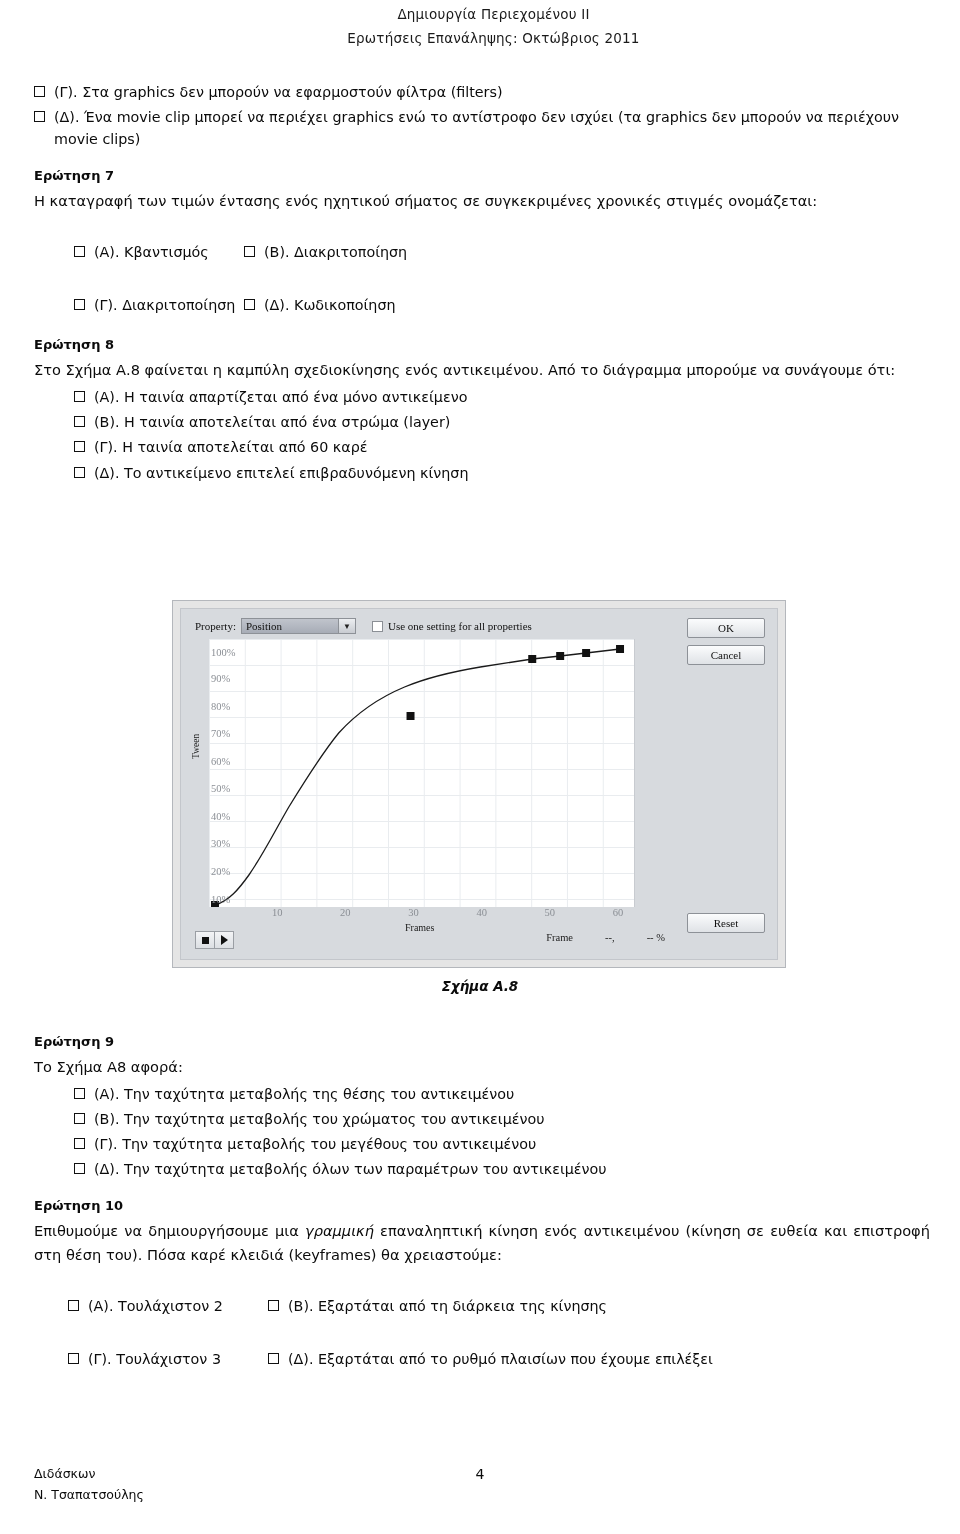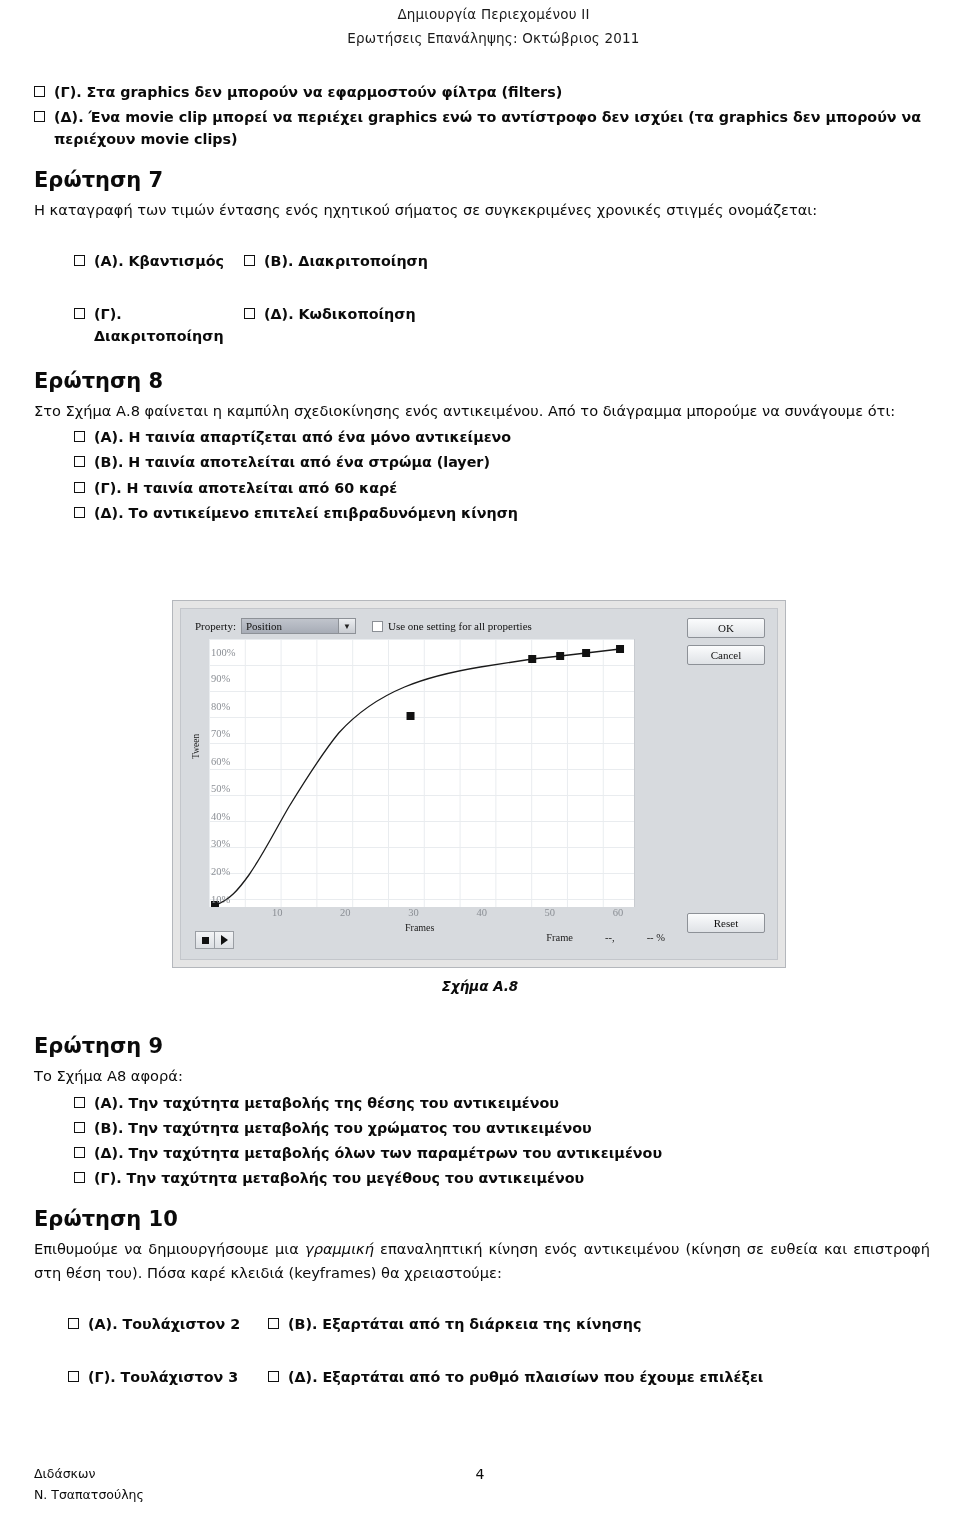--- a/index.html
+++ b/index.html
@@ -48,21 +48,21 @@
   .para {
     font-size: 14.6px;
     line-height: 1.62;
     color: #0b0b0b;
     text-align: justify;
     margin: 0 0 4px 0;
   }
   .para.nojust { text-align: left; }
 
   .qtitle {
-    font-size: 21px;
+    font-size: 13px;
     font-weight: bold;
     color: #0b0b0b;
     margin: 18px 0 6px 0;
   }
   .qtitle.tight { margin-top: 14px; }
 
   
   .opt {
     display: flex;
     align-items: flex-start;
@@ -74,21 +74,21 @@
   .opt .cb {
     flex: 0 0 auto;
     width: 11px;
     height: 11px;
     border: 1.6px solid #111;
     margin-top: 5px;
     margin-right: 9px;
     background: #fff;
     box-sizing: border-box;
   }
-  .opt .otext { flex: 1 1 auto; font-weight: bold; }
+  .opt .otext { flex: 1 1 auto; }
   .opt-indent2  { margin-left: 40px; }
 
   
   .optrow {
     display: flex;
     margin-left: 40px;
     margin-top: 25px;
   }
   .optrow .optcell-a { width: 170px; flex: 0 0 auto; }
   .optrow .optcell-b { flex: 1 1 auto; }
@@ -517,25 +517,25 @@
   <div class="opt opt-indent2">
     <span class="cb"></span>
     <span class="otext">(Α). Την ταχύτητα μεταβολής της θέσης του αντικειμένου</span>
   </div>
   <div class="opt opt-indent2">
     <span class="cb"></span>
     <span class="otext">(Β). Την ταχύτητα μεταβολής του χρώματος του αντικειμένου</span>
   </div>
   <div class="opt opt-indent2">
     <span class="cb"></span>
+    <span class="otext">(Γ). Την ταχύτητα μεταβολής του μεγέθους του αντικειμένου</span>
+  </div>
+  <div class="opt opt-indent2">
+    <span class="cb"></span>
     <span class="otext">(Δ). Την ταχύτητα μεταβολής όλων των παραμέτρων του αντικειμένου</span>
-  </div>
-  <div class="opt opt-indent2">
-    <span class="cb"></span>
-    <span class="otext">(Γ). Την ταχύτητα μεταβολής του μεγέθους του αντικειμένου</span>
   </div>
 
   <div class="qtitle">Ερώτηση 10</div>
   <p class="para"><span>Επιθυμούμε να δημιουργήσουμε μια </span><span class="ital">γραμμική</span><span> επαναληπτική κίνηση ενός αντικειμένου (κίνηση σε ευθεία και επιστροφή στη θέση του). Πόσα καρέ κλειδιά (keyframes) θα χρειαστούμε:</span></p>
 
   <div class="optrow optrow10">
     <div class="optcell-a">
       <div class="opt">
         <span class="cb"></span>
         <span class="otext">(Α). Τουλάχιστον 2</span>

